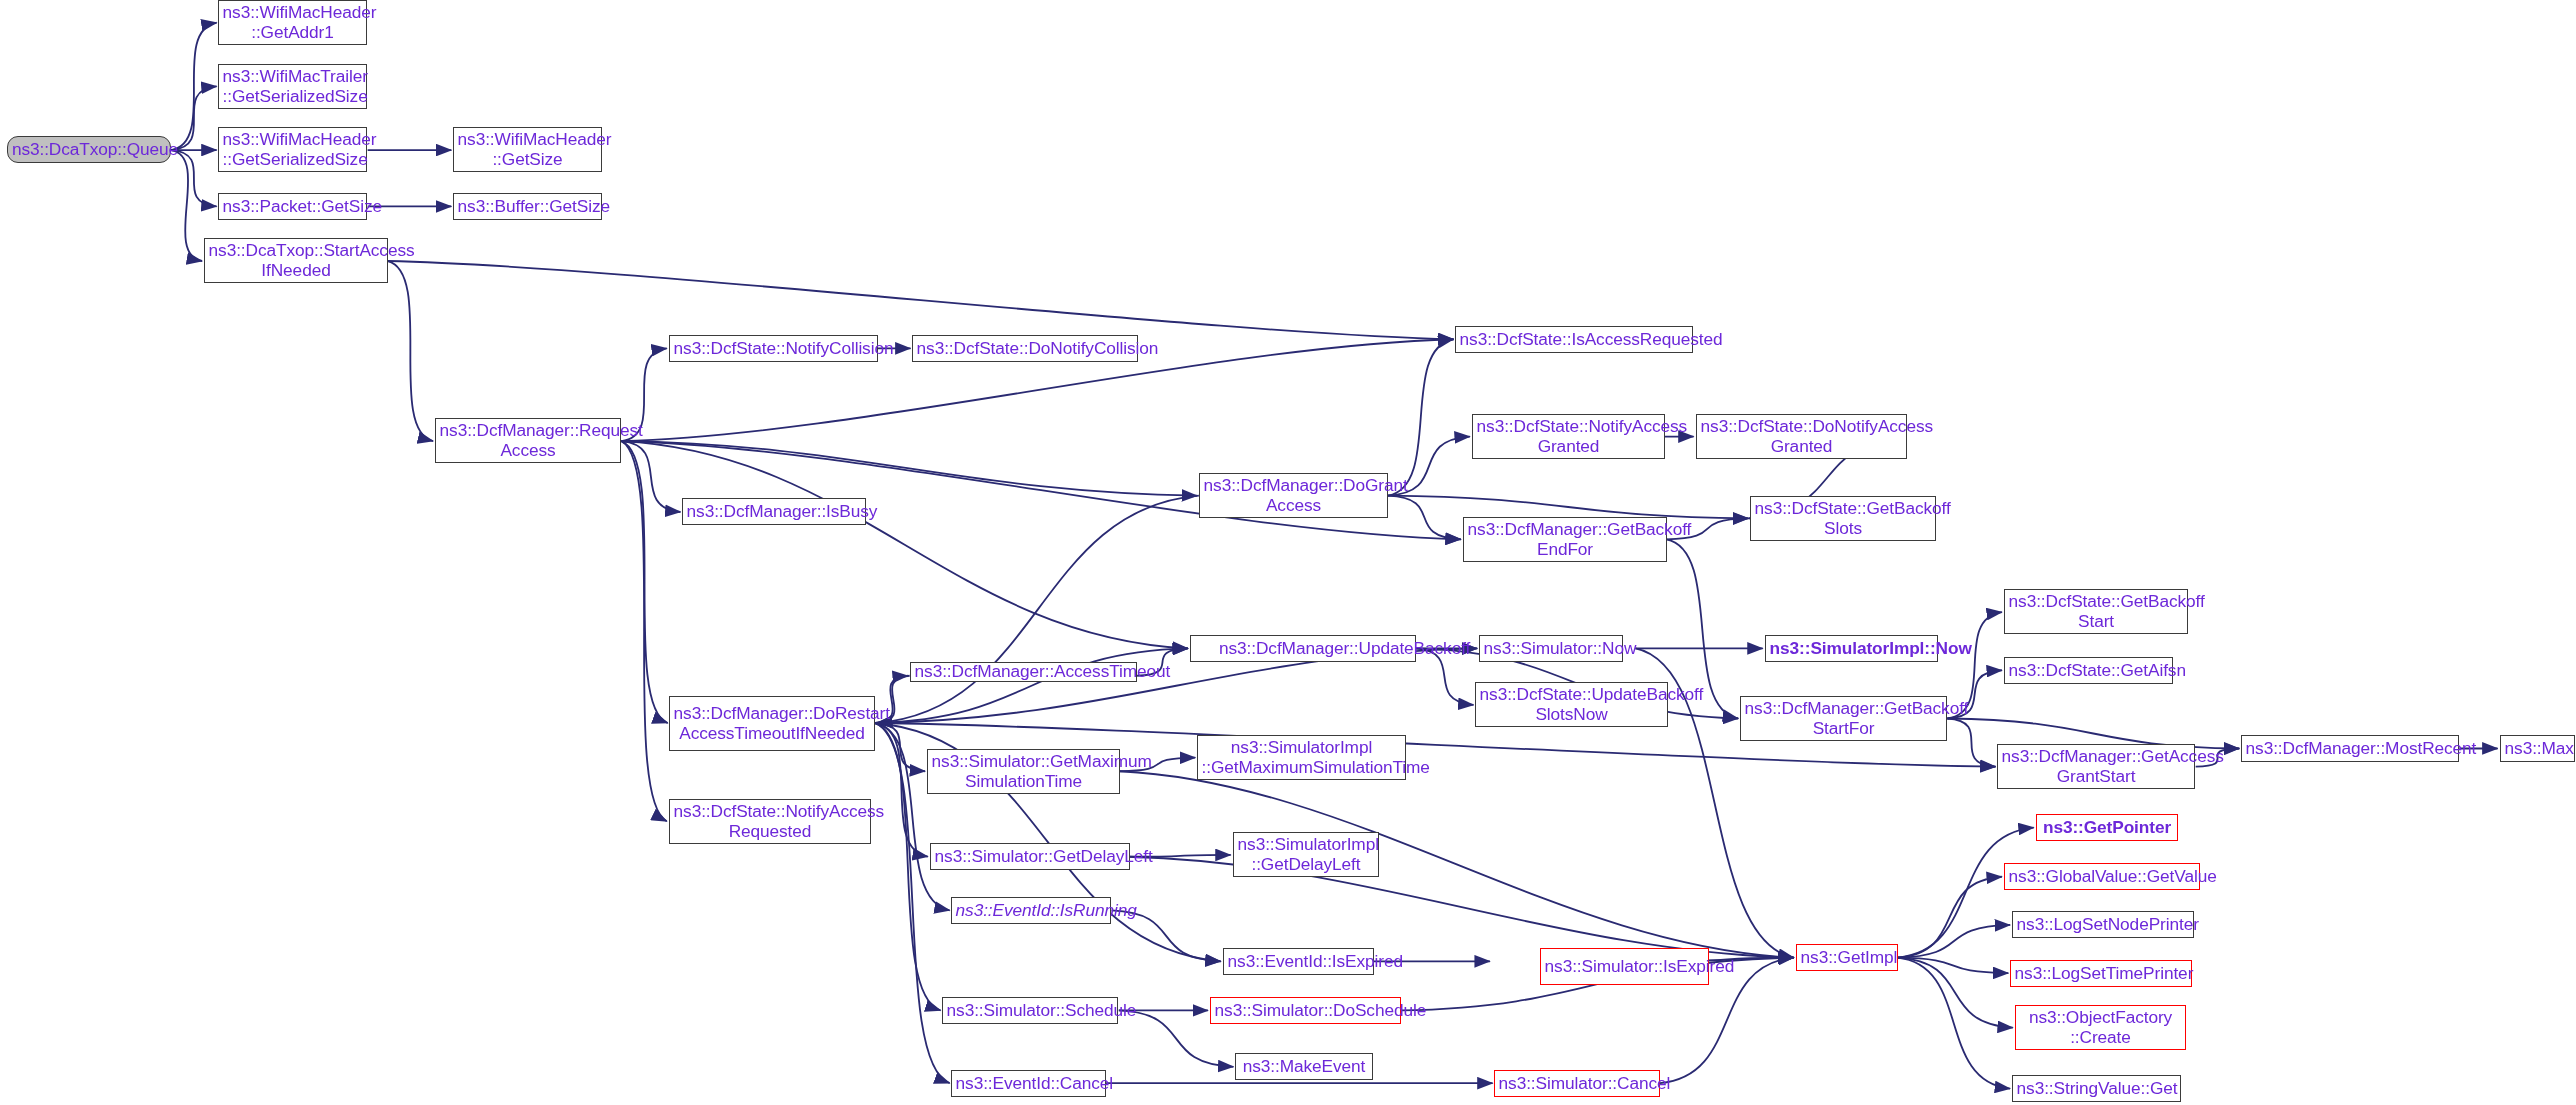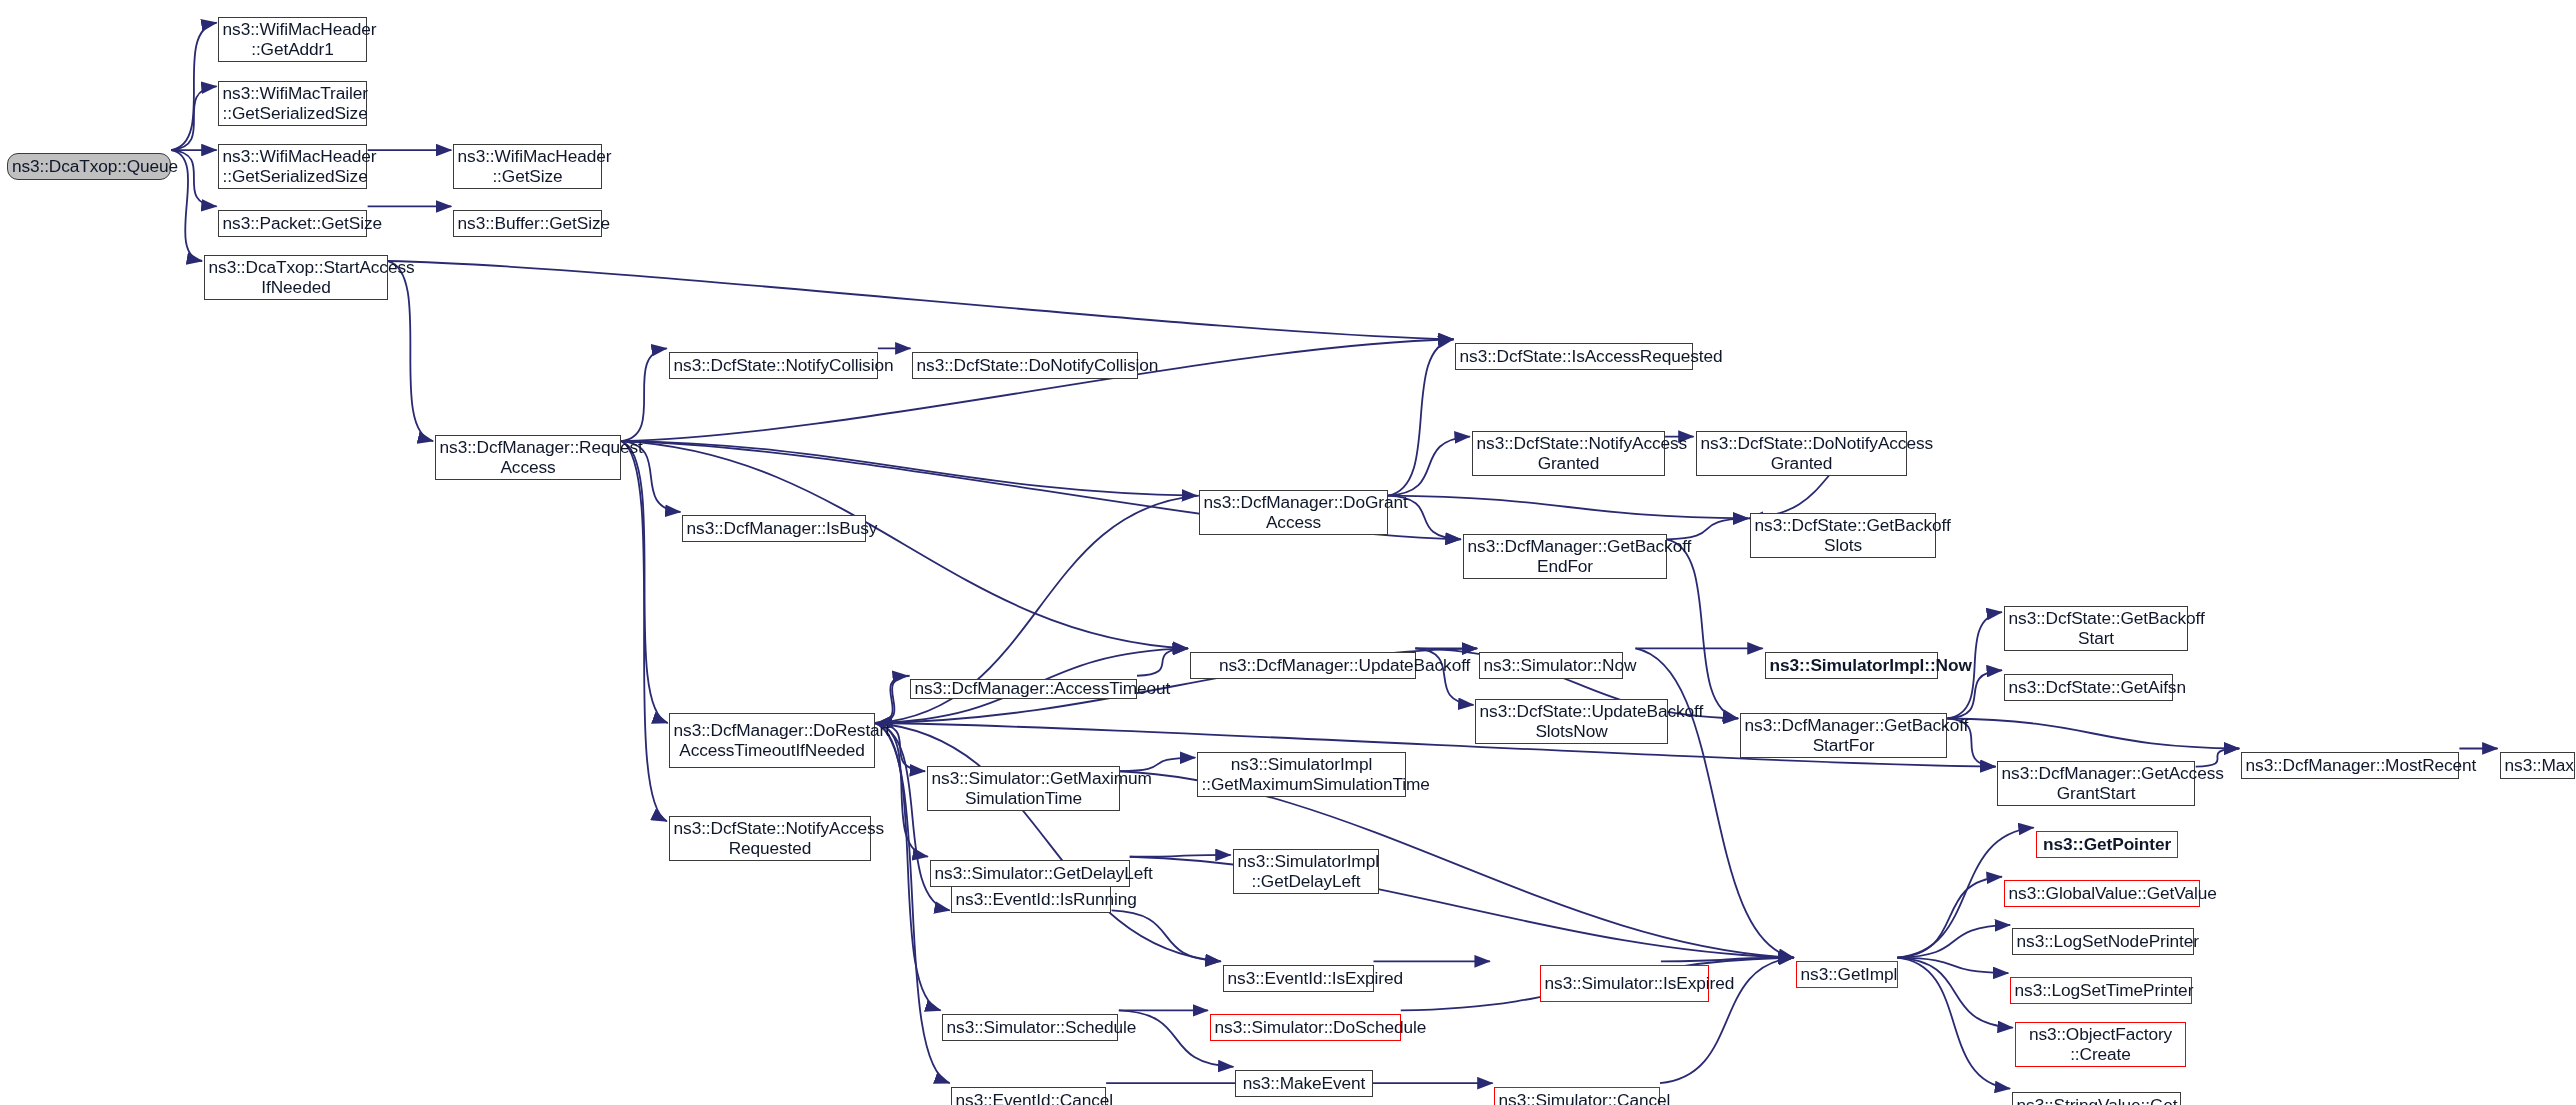--- a/index.html
+++ b/index.html
@@ -1,22 +1,22 @@
 <!DOCTYPE html>
 <html style="font-size:14.6px"><head>
 <meta charset="utf-8">
 <style>
   html,body{margin:0;padding:0;background:#ffffff;}
   body{font-family:"Liberation Sans", sans-serif;}
   #graph-root{position:relative;width:2576px;height:1105px;background:#ffffff;overflow:hidden;}
   svg#edges{position:absolute;left:0;top:0;width:2576px;height:1105px;}
   .node{position:absolute;box-sizing:border-box;display:flex;align-items:center;justify-content:flex-end;
-        text-align:center;background:#ffffff;border:1.8px solid #3b3b3b;color:#0f172a;
+        text-align:center;background:#ffffff;border:1.8px solid #3b3b3b;color:#6d28d9;
         font-family:"Liberation Sans", sans-serif;font-size:17.3px;line-height:1.12;
-        letter-spacing:-0.1px;white-space:pre-line;padding:0 3.6px;margin-top:17px;}
+        letter-spacing:-0.1px;white-space:pre-line;padding:0 3.6px;}
   .node.root{background:#c0c0c0;border:1.8px solid #3b3b3b;}
   .node.red{border:1.8px solid #ff0000;}
   .node span{display:block;width:100%;}
 </style>
 </head>
 <body>
 
 <div id="graph-root">
   <svg id="edges" xmlns="http://www.w3.org/2000/svg" viewBox="0 0 2832 1215" width="2576" height="1105">
       <defs>
@@ -144,21 +144,21 @@
 SimulationTime</span></div>
       <div class="node" style="left: 1197px; top: 735px; width: 209px; height: 45px;"><span>ns3::SimulatorImpl
 ::GetMaximumSimulationTime</span></div>
       <div class="node" style="left: 669px; top: 799px; width: 202px; height: 45px;"><span>ns3::DcfState::NotifyAccess
 Requested</span></div>
       <div class="node" style="left: 930px; top: 843px; width: 200px; height: 27px;"><span>ns3::Simulator::GetDelayLeft</span></div>
       <div class="node" style="left: 1233px; top: 832px; width: 146px; height: 45px;"><span>ns3::SimulatorImpl
 ::GetDelayLeft</span></div>
       <div class="node red" style="left: 2036px; top: 814px; width: 142px; height: 27px; font-weight: bold;"><span>ns3::GetPointer</span></div>
       <div class="node red" style="left: 2004px; top: 863px; width: 196px; height: 27px;"><span>ns3::GlobalValue::GetValue</span></div>
-      <div class="node" style="left: 951px; top: 869px; width: 160px; height: 27px;"><span>ns3::EventId::IsRunning</span></div>
+      <div class="node" style="left: 951px; top: 897px; width: 160px; height: 27px; font-style: italic;"><span>ns3::EventId::IsRunning</span></div>
       <div class="node" style="left: 2012px; top: 911px; width: 182px; height: 27px;"><span>ns3::LogSetNodePrinter</span></div>
       <div class="node red" style="left: 1796px; top: 944px; width: 102px; height: 27px;"><span>ns3::GetImpl</span></div>
       <div class="node" style="left: 1223px; top: 948px; width: 151px; height: 27px;"><span>ns3::EventId::IsExpired</span></div>
       <div class="node red" style="left: 1540px; top: 948px; width: 169px; height: 37px;"><span>ns3::Simulator::IsExpired</span></div>
       <div class="node red" style="left: 2010px; top: 960px; width: 182px; height: 27px;"><span>ns3::LogSetTimePrinter</span></div>
       <div class="node" style="left: 942px; top: 997px; width: 176px; height: 27px;"><span>ns3::Simulator::Schedule</span></div>
       <div class="node red" style="left: 1210px; top: 997px; width: 191px; height: 27px;"><span>ns3::Simulator::DoSchedule</span></div>
       <div class="node red" style="left: 2015px; top: 1005px; width: 171px; height: 45px;"><span>ns3::ObjectFactory
 ::Create</span></div>
       <div class="node" style="left: 1235px; top: 1053px; width: 138px; height: 27px;"><span>ns3::MakeEvent</span></div>

